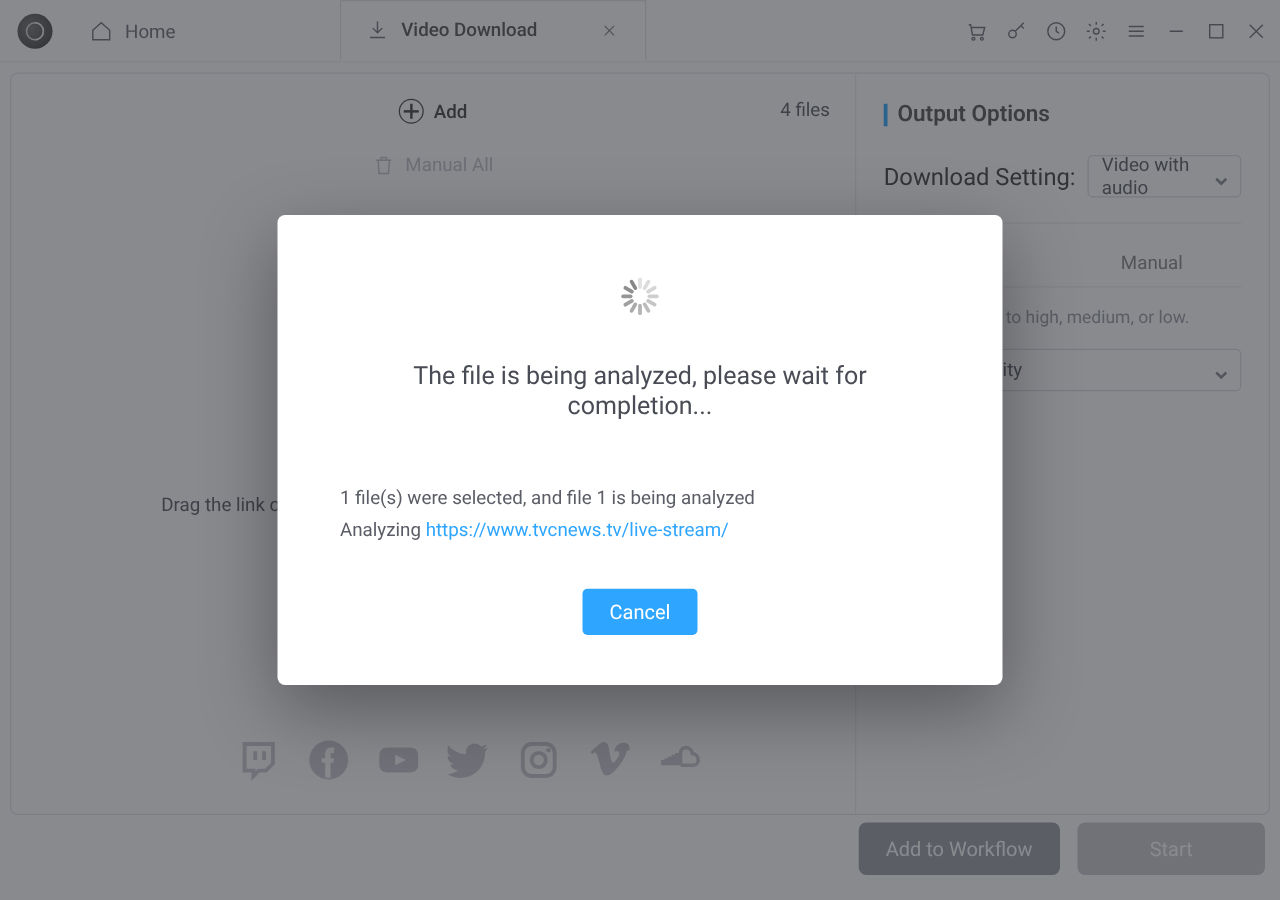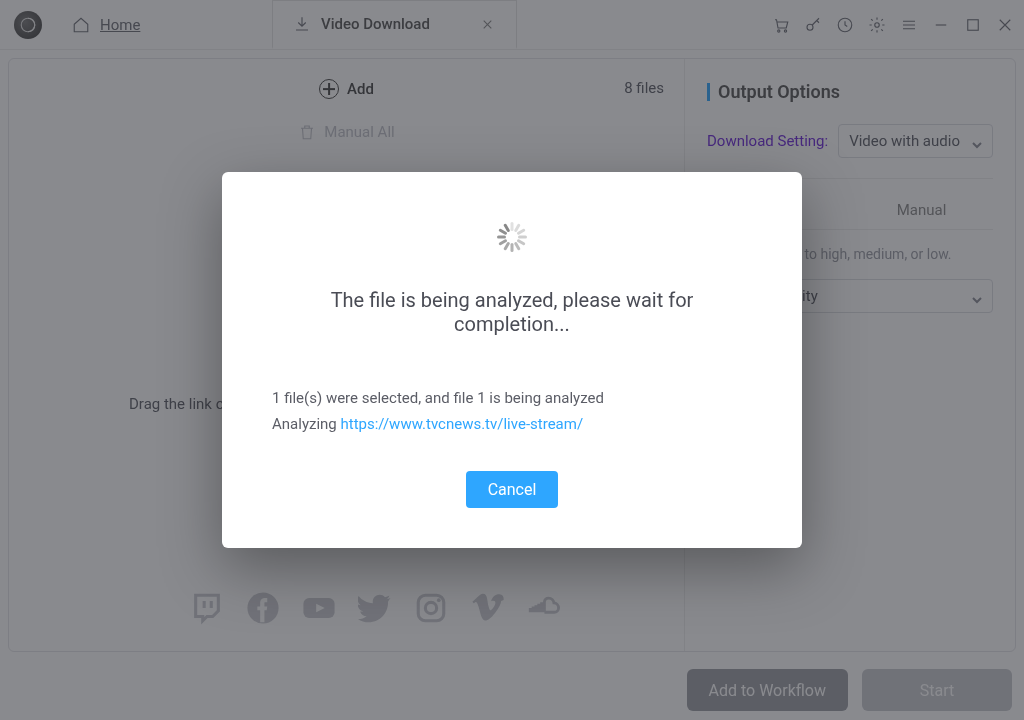--- a/index.html
+++ b/index.html
@@ -6,21 +6,21 @@
   html, body { width: 1024px; height: 720px; overflow: hidden; background: #fff; }
   .app { position: relative; width: 1024px; height: 720px; background: #fff; }
 
   
   .titlebar { height: 50px; display: flex; align-items: center; background: #fff; border-bottom: 1px solid #eee; }
   .logo { width: 28px; height: 28px; margin-left: 14px; border-radius: 50%; background: radial-gradient(circle at 40% 40%, #777, #3a3a3a); display:flex; align-items:center; justify-content:center; color:#fff; font-size:14px;}
   .tabbar { display:flex; align-items:stretch; height:100%; margin-left: 10px;}
   .tab { display:flex; align-items:center; height:100%; padding: 0 20px; gap:10px; color:#6d6f77; font-size:15px; position:relative;}
   .tab .tab-icon { width:18px; height:18px; display:flex; align-items:center; justify-content:center;}
   .tab .tab-icon svg { width:18px; height:18px; stroke:#6d6f77; fill:none; stroke-width:1.5;}
-  .tab.home { width: 220px; text-decoration: underline; }
+  .tab.home { width: 220px; }
   .tab.active { background:#fff; border-top:1px solid #e5e5e5; border-left:1px solid #e5e5e5; border-right:1px solid #e5e5e5; border-bottom: 2px solid #fff; margin-bottom:-1px; font-weight:500; color:#555;}
   .tab .close { margin-left: 40px; width:16px; height:16px; display:flex; align-items:center; justify-content:center; color:#888;}
   .winbtns { margin-left:auto; margin-right: 10px; display:flex; align-items:center; gap:14px; color:#6d6f77;}
   .winbtns .ico { width:18px; height:18px; display:flex; align-items:center; justify-content:center;}
   .winbtns .ico svg { width:18px; height:18px; stroke:#6d6f77; fill:none; stroke-width:1.5;}
 
   
   .body { position:absolute; top:50px; left:0; right:0; bottom:0; padding: 8px;}
   .panel { width:100%; height: calc(100% - 60px); border:1px solid #e4e4e8; border-radius:6px; display:flex; overflow:hidden;}
   .left { flex:1; padding:20px; position:relative; border-right:1px solid #eee;}
@@ -35,32 +35,32 @@
   .count { position:absolute; top:20px; right:20px; color:#5b5d66; font-size:15px;}
   .drag-hint { position:absolute; left:120px; top: calc(50% + 40px); color:#5b5d66; font-size:15px;}
   .socials { position:absolute; left:180px; bottom:25px; display:flex; gap:20px; color:#c9cbd0;}
   .socials .s { width:36px; height:36px; display:flex; align-items:center; justify-content:center;}
   .socials svg { width:34px; height:34px; fill:#c9cbd0;}
 
   .right { width:330px; padding:22px; color:#5b5d66;}
   .section-h { display:flex; align-items:center; gap:8px; font-size:18px; font-weight:600; color:#555; margin-bottom:22px;text-align:center;}
   .section-h .bar { width:3px; height:18px; background:#2ea6ff;}
   .row { display:flex; align-items:center; gap:10px; margin-bottom:20px;}
-  .row .lbl { font-size:15px; color:#6d28d9;}
+  .row .lbl { font-size:19px; color:#404040;}
   .sel { flex:1; height:34px; border:1px solid #dcdde3; border-radius:4px; display:flex; align-items:center; justify-content:space-between; padding:0 10px; background:#fff; color:#5b5d66; font-size:15px;}
   .sel .chev { width:10px; height:10px;}
   .sel .chev svg { width:10px; height:10px; stroke:#8a8c95; fill:none; stroke-width:2;}
   .divider { border:none; border-top:1px solid #eee; margin:6px 0 12px;}
   .tabs2 { display:flex; border-bottom:1px solid #eee; margin-bottom:14px;}
   .tabs2 .t { flex:1; text-align:center; padding:10px 0; color:#888; font-size:15px;}
   .hint { text-align:center; font-size:14px; color:#9a9ca5; line-height:1.5; margin-bottom:14px; padding:0 4px;}
   .row2 { display:flex; align-items:center; gap:10px;}
   .row2 .lbl2 { font-size:15px; color:#717380; text-align:right;}
 
-  .footer { position:absolute; bottom:9px; right:12px; display:flex; gap:14px;}
+  .footer { position:absolute; bottom:20px; right:12px; display:flex; gap:14px;}
   .btn { height:42px; border-radius:6px; border:none; font-size:16px; padding:0 22px; display:flex; align-items:center; justify-content:center;}
   .btn.grey { background:#9b9da5; color:#fff;}
   .btn.grey2 { background:#c7c9cf; color:#fff; width:150px;}
 
   
   .scrim { position:absolute; inset:0; background:rgba(40,42,50,0.55); }
   .modal { position:absolute; left:50%; top:50%; transform:translate(-50%,-50%); width:580px; background:#fff; border-radius:6px; box-shadow:0 20px 60px rgba(0,0,0,0.35); padding:50px 50px 40px; text-align:center;}
   .spinner { width:30px; height:30px; margin:0 auto 36px; position:relative;}
   .spinner span { position:absolute; left:50%; top:0; width:3px; height:9px; background:#888; border-radius:2px; transform-origin:50% 15px;}
   .spinner span:nth-child(1){transform:translateX(-50%) rotate(0deg); opacity:.25;}
@@ -172,21 +172,21 @@
             <span class="plus"></span>
             <span>Add</span>
           </div>
           <div class="del">
             <svg viewBox="0 0 24 24">
                 <path d="M4 7 H20 M9 7 V4 H15 V7 M6 7 L7 21 H17 L18 7"></path>
               </svg>
             <span>Manual All</span>
           </div>
         </div>
-        <div class="count">8 files</div>
+        <div class="count">4 files</div>
         <div class="drag-hint">Drag the link or</div>
         <div class="socials">
           <span class="s">
               <svg viewBox="0 0 24 24">
                 <path d="M4 3 H20 V14 L16 18 H12 L9 21 V18 H4 Z M10 7 V12 M15 7 V12" fill="none" stroke="#c9cbd0" stroke-width="2.2"></path>
               </svg>
             </span>
           <span class="s">
               <svg viewBox="0 0 24 24">
                 <circle cx="12" cy="12" r="11"></circle>

